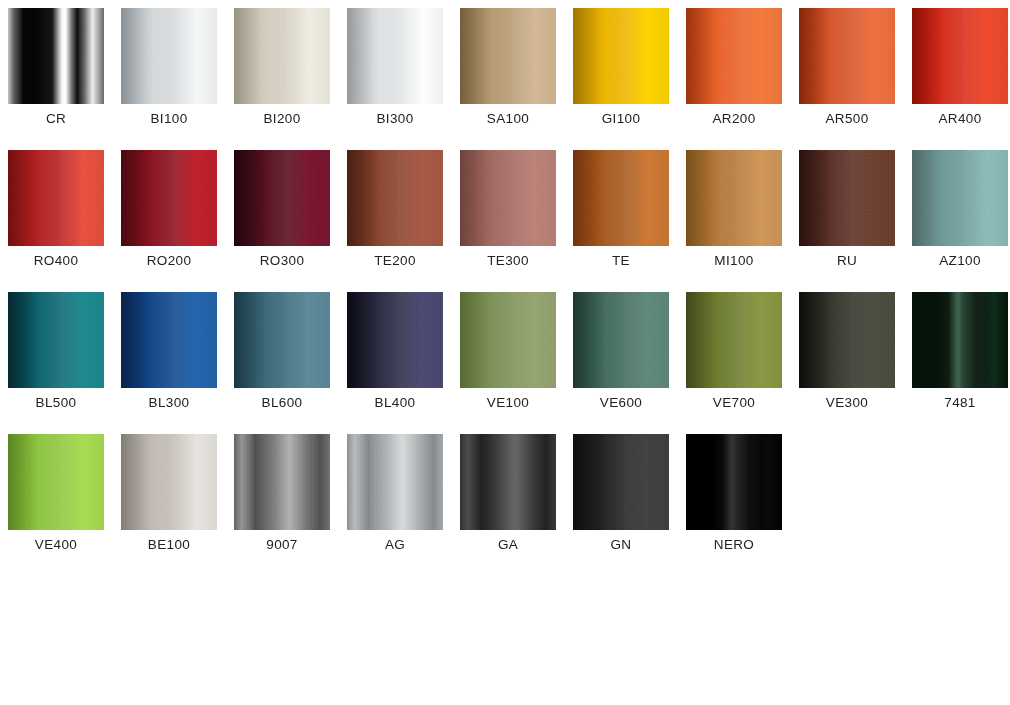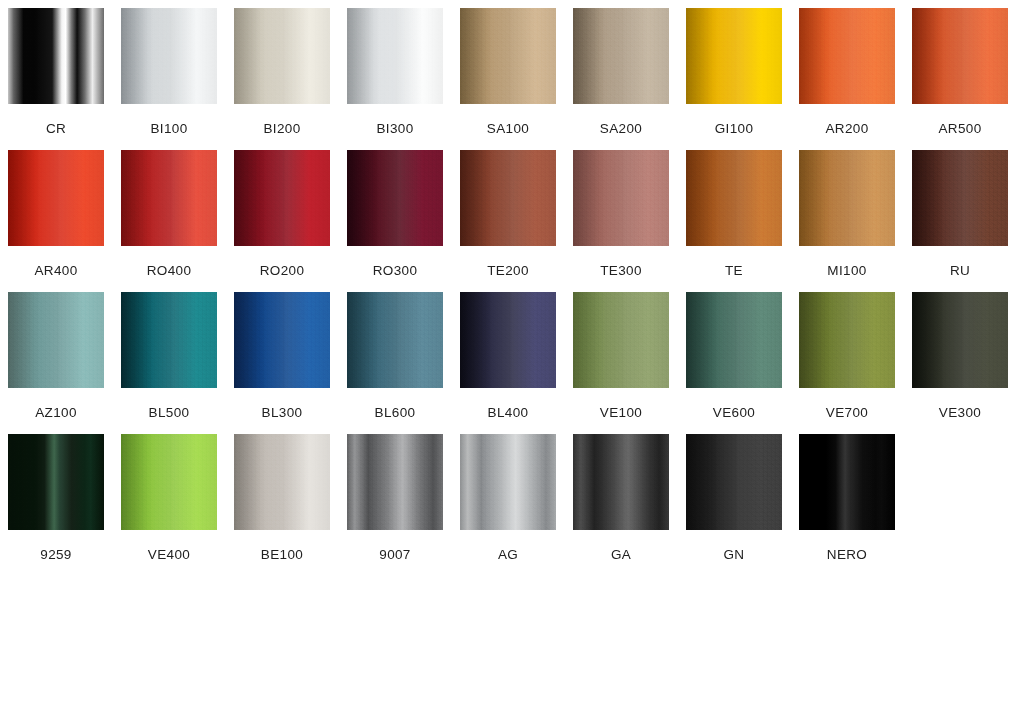--- a/index.html
+++ b/index.html
@@ -75,21 +75,21 @@
     inset: 0;
   }
 
   .swatch-label {
     width: 96px;
     text-align: center;
     font-size: 13.5px;
     line-height: 1;
     letter-spacing: .35px;
     color: #222222;
-    margin-top: 18px;
+    margin-top: 8px;
     white-space: nowrap;
   }
 </style>
 </head>
 <body>
 
 <div id="swatch-grid">
     <div class="swatch-cell">
       <div class="swatch-chip">
         <div class="chip-base" style="background: linear-gradient(90deg, rgb(242, 242, 242) 0%, rgb(111, 111, 111) 6%, rgb(5, 5, 5) 16%, rgb(5, 5, 5) 46%, rgb(242, 242, 242) 56%, rgb(255, 255, 255) 60%, rgb(111, 111, 111) 66%, rgb(5, 5, 5) 72%, rgb(111, 111, 111) 80%, rgb(242, 242, 242) 88%, rgb(111, 111, 111) 100%);"></div>
@@ -125,28 +125,20 @@
     <div class="swatch-cell">
       <div class="swatch-chip">
         <div class="chip-base" style="background: linear-gradient(90deg, rgb(141, 115, 73) 0%, rgb(183, 154, 114) 34%, rgb(183, 154, 114) 52%, rgb(211, 184, 148) 78%, rgb(211, 184, 148) 100%);"></div>
         <div class="chip-grain"></div>
         <div class="chip-gloss" style="background: linear-gradient(90deg, rgba(0, 0, 0, 0.18) 0%, rgba(0, 0, 0, 0) 28%, rgba(255, 255, 255, 0.1) 55%, rgba(255, 255, 255, 0) 80%, rgba(0, 0, 0, 0.05) 100%);"></div>
       </div>
       <div class="swatch-label">SA100</div>
     </div>
     <div class="swatch-cell">
       <div class="swatch-chip">
-        <div class="chip-base" style="background: linear-gradient(90deg, rgb(125, 109, 88) 0%, rgb(173, 156, 134) 34%, rgb(173, 156, 134) 52%, rgb(198, 184, 164) 78%, rgb(198, 184, 164) 100%);"></div>
-        <div class="chip-grain"></div>
-        <div class="chip-gloss" style="background: linear-gradient(90deg, rgba(0, 0, 0, 0.18) 0%, rgba(0, 0, 0, 0) 28%, rgba(255, 255, 255, 0.1) 55%, rgba(255, 255, 255, 0) 80%, rgba(0, 0, 0, 0.05) 100%);"></div>
-      </div>
-      <div class="swatch-label">SA200</div>
-    </div>
-    <div class="swatch-cell">
-      <div class="swatch-chip">
         <div class="chip-base" style="background: linear-gradient(90deg, rgb(193, 143, 0) 0%, rgb(237, 181, 0) 34%, rgb(237, 181, 0) 52%, rgb(253, 212, 0) 78%, rgb(253, 212, 0) 100%);"></div>
         <div class="chip-grain"></div>
         <div class="chip-gloss" style="background: linear-gradient(90deg, rgba(0, 0, 0, 0.18) 0%, rgba(0, 0, 0, 0) 28%, rgba(255, 255, 255, 0.1) 55%, rgba(255, 255, 255, 0) 80%, rgba(0, 0, 0, 0.05) 100%);"></div>
       </div>
       <div class="swatch-label">GI100</div>
     </div>
     <div class="swatch-cell">
       <div class="swatch-chip">
         <div class="chip-base" style="background: linear-gradient(90deg, rgb(193, 63, 16) 0%, rgb(232, 98, 42) 34%, rgb(232, 98, 42) 52%, rgb(244, 121, 60) 78%, rgb(244, 121, 60) 100%);"></div>
         <div class="chip-grain"></div>
@@ -305,21 +297,21 @@
         <div class="chip-gloss" style="background: linear-gradient(90deg, rgba(0, 0, 0, 0.18) 0%, rgba(0, 0, 0, 0) 28%, rgba(255, 255, 255, 0.1) 55%, rgba(255, 255, 255, 0) 80%, rgba(0, 0, 0, 0.05) 100%);"></div>
       </div>
       <div class="swatch-label">VE300</div>
     </div>
     <div class="swatch-cell">
       <div class="swatch-chip">
         <div class="chip-base" style="background: linear-gradient(90deg, rgb(6, 20, 9) 0%, rgb(6, 20, 9) 38%, rgb(47, 90, 62) 48%, rgb(14, 45, 28) 54%, rgb(6, 20, 9) 66%, rgb(14, 45, 28) 86%, rgb(6, 20, 9) 100%);"></div>
         <div class="chip-grain" style="opacity: 0.1;"></div>
         <div class="chip-gloss" style="background: linear-gradient(90deg, rgba(0, 0, 0, 0.18) 0%, rgba(0, 0, 0, 0) 28%, rgba(255, 255, 255, 0.1) 55%, rgba(255, 255, 255, 0) 80%, rgba(0, 0, 0, 0.05) 100%);"></div>
       </div>
-      <div class="swatch-label">9259</div>
+      <div class="swatch-label">7481</div>
     </div>
     <div class="swatch-cell">
       <div class="swatch-chip">
         <div class="chip-base" style="background: linear-gradient(90deg, rgb(110, 163, 44) 0%, rgb(142, 198, 63) 34%, rgb(142, 198, 63) 52%, rgb(167, 220, 82) 78%, rgb(167, 220, 82) 100%);"></div>
         <div class="chip-grain"></div>
         <div class="chip-gloss" style="background: linear-gradient(90deg, rgba(0, 0, 0, 0.18) 0%, rgba(0, 0, 0, 0) 28%, rgba(255, 255, 255, 0.1) 55%, rgba(255, 255, 255, 0) 80%, rgba(0, 0, 0, 0.05) 100%);"></div>
       </div>
       <div class="swatch-label">VE400</div>
     </div>
     <div class="swatch-cell">

